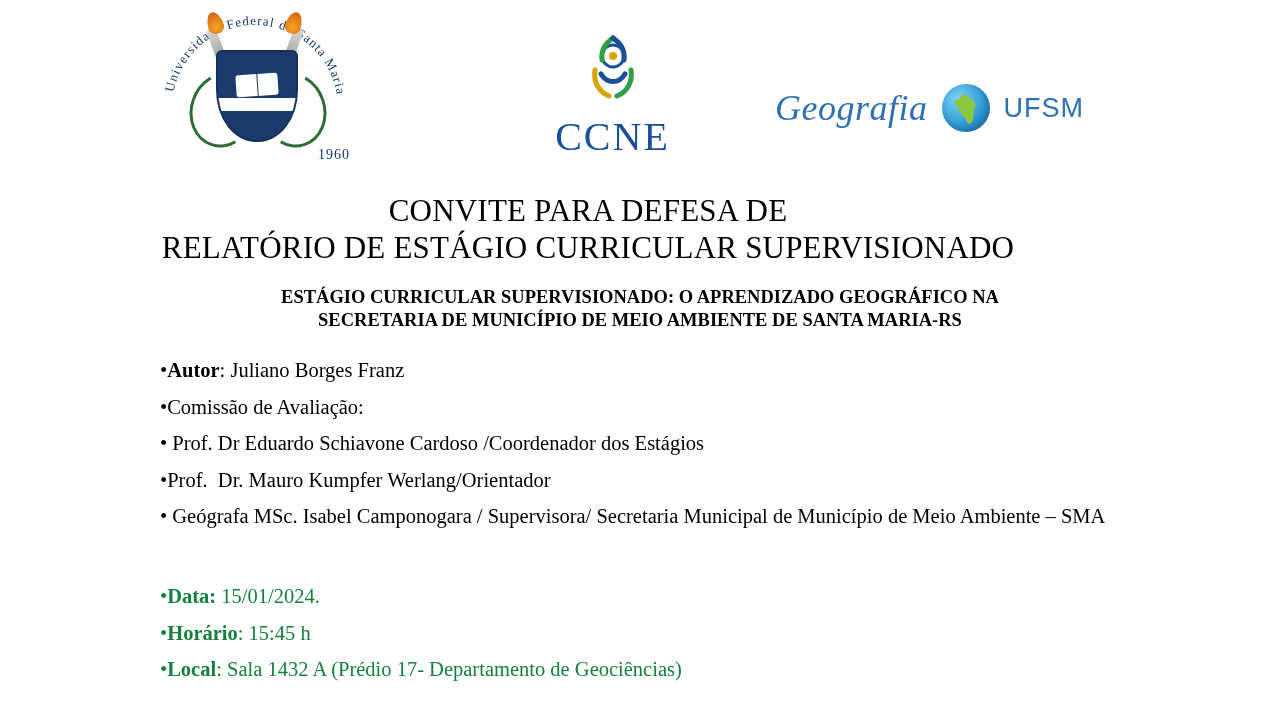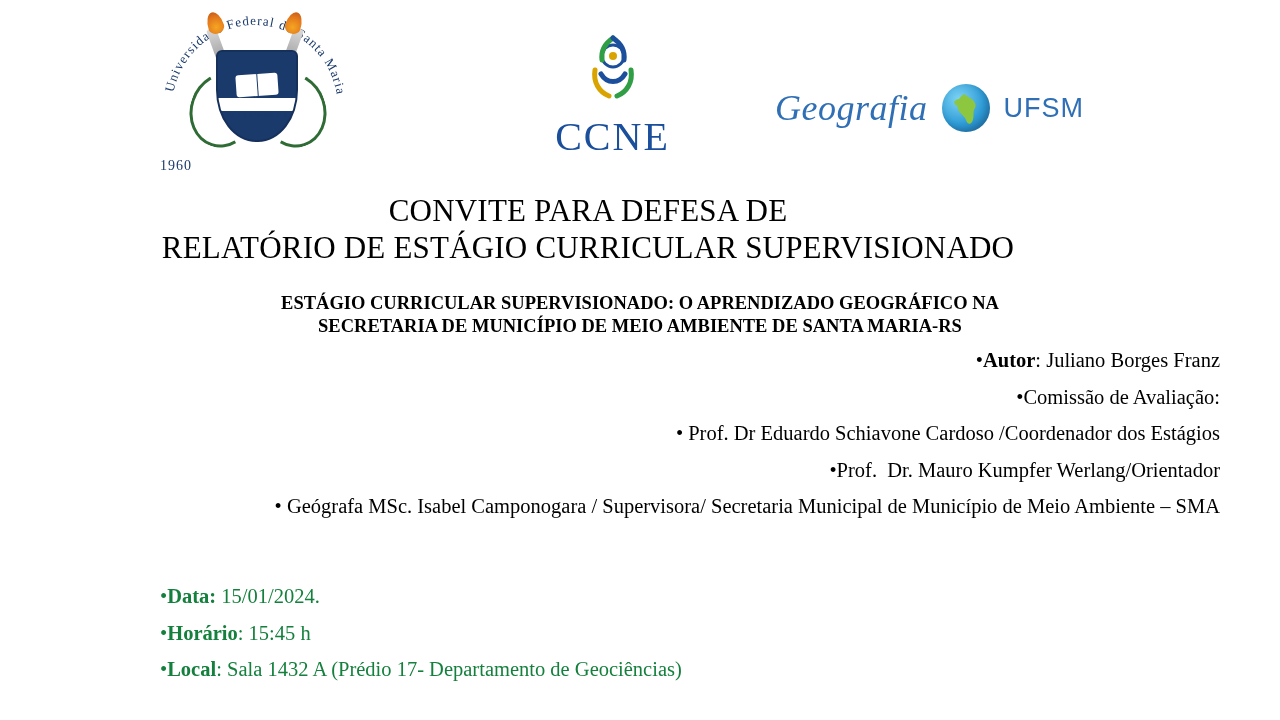--- a/index.html
+++ b/index.html
@@ -110,23 +110,23 @@
     width: 16px;
     height: 22px;
     background: radial-gradient(circle at 50% 70%, #f5a623 0%, #e2761b 60%, #c05517 100%);
     border-radius: 50% 50% 50% 50% / 70% 70% 30% 30%;
   }
   .flame.left  { left: 47px; top: 2px; transform: rotate(-18deg); }
   .flame.right { left: 126px; top: 2px; transform: rotate(18deg); }
   .crest-year {
     position: absolute;
     left: 0;
-    top: 148px;
+    top: 137px;
     width: 190px;
-    text-align: left;
+    text-align: right;
     font-size: 14px;
     letter-spacing: 1px;
     color: #1a3a6b;
     font-family: "Liberation Serif", serif;
   }
   .crest-laurel {
     position: absolute;
     width: 60px;
     height: 70px;
     border: 3px solid #2f6b34;
@@ -208,40 +208,39 @@
   .title-line {
     font-family: "Liberation Serif", serif;
     font-size: 31px;
     line-height: 37px;
     color: #000;
     letter-spacing: .2px;
   }
 
   .subtitle-block {
     position: absolute;
-    top: 292px;
+    top: 286px;
     left: 190px;
     width: 900px;
     text-align: center;
   }
   .subtitle-line {
     font-family: "Liberation Serif", serif;
     font-weight: bold;
     font-size: 18.5px;
     line-height: 23px;
     color: #000;
   }
 
   
   .body-block {
     position: absolute;
-    top: 342px;
+    top: 352px;
     left: 160px;
     width: 1060px;
-    text-align: right;
   }
   .body-line {
     font-family: "Liberation Serif", serif;
     font-size: 20.5px;
     line-height: 36.5px;
     color: #000;
     white-space: pre;
   }
   .body-line b { font-weight: bold; }
 

